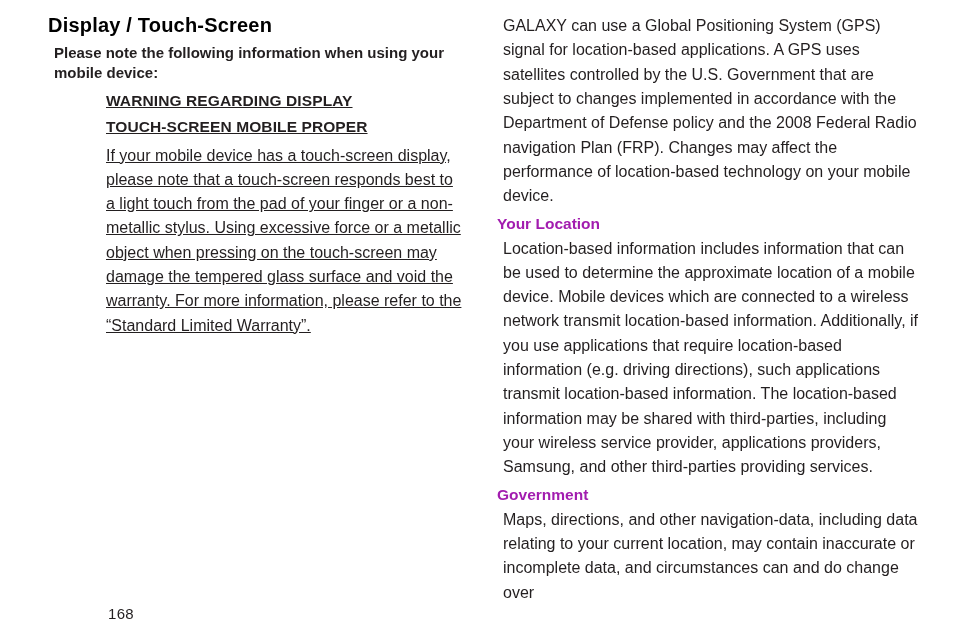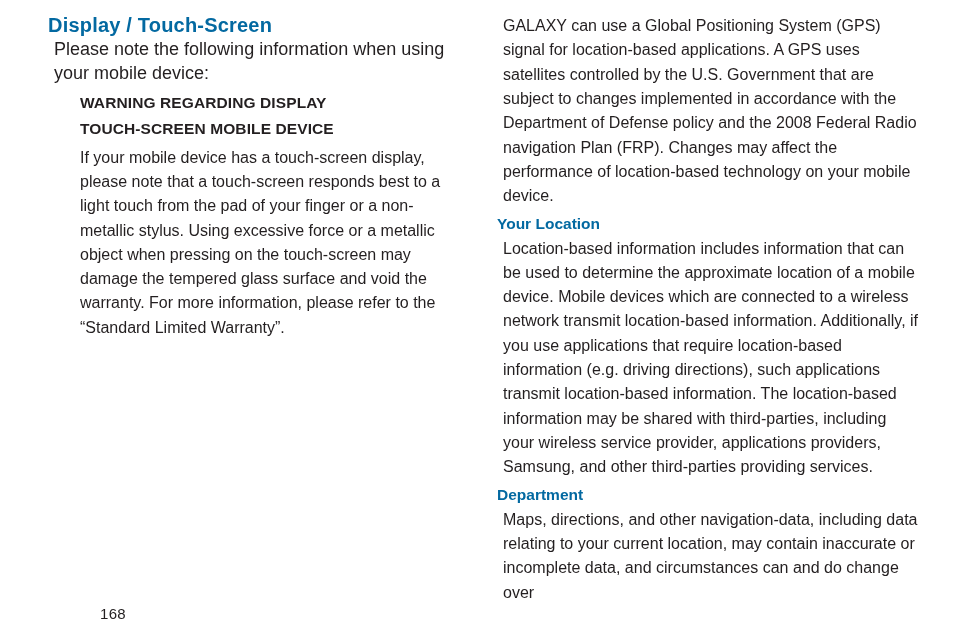--- a/index.html
+++ b/index.html
@@ -6,82 +6,84 @@
   html, body { width: 954px; height: 636px; background: #fff; }
   body {
     font-family: "Helvetica Neue", Helvetica, Arial, sans-serif;
     font-stretch: condensed;
     color: #231f20;
     position: relative;
   }
   .page { display: flex; padding: 14px 36px 0 48px; gap: 28px; }
   .col { flex: 1 1 50%; }
   .h1 {
-    color: #0369a1;
+    color: #000000;
     font-weight: 800;
     font-size: 20px;
     letter-spacing: 0.2px;
+    margin-bottom: 6px;
   }
   .intro {
-    font-size: 18px;
+    font-size: 15px;
     line-height: 1.35;
     margin: 0 0 8px 6px;
+    font-weight: bold;
   }
   .sub-bold {
     font-weight: 800;
     font-size: 15.5px;
     letter-spacing: 0.1px;
     margin: 6px 0 8px 0;
   }
   .para {
     font-size: 16px;
     line-height: 1.52;
     margin-bottom: 14px;
   }
-  .indent { margin-left: 32px; padding-right: 4px; }
+  .indent { margin-left: 58px; padding-right: 4px; text-decoration: underline; }
   .right-para { margin-left: 6px; padding-right: 0; }
   .h2 {
-    color: #0369a1;
+    color: #a21caf;
     font-weight: 800;
     font-size: 15.5px;
     margin: 6px 0 4px 0;
   }
   .pagenum {
     position: absolute;
     bottom: 14px;
-    left: 100px;
+    left: 108px;
     font-size: 15px;
     font-weight: 400;
     letter-spacing: 0.3px;
   }
 </style>
 </head>
 <body>
 
 <div class="page">
 
   <div class="col">
     <div class="h1">Display / Touch-Screen</div>
     <div class="intro">Please note the following information when using your mobile device:</div>
 
     <div class="indent">
       <div class="sub-bold">WARNING REGARDING DISPLAY</div>
     </div>
 
     <div class="indent">
-      <div class="sub-bold">TOUCH-SCREEN MOBILE DEVICE</div>
+      <div class="sub-bold">TOUCH-SCREEN MOBILE PROPER</div>
       <div class="para">If your mobile device has a touch-screen display, please note that a touch-screen responds best to a light touch from the pad of your finger or a non-metallic stylus. Using excessive force or a metallic object when pressing on the touch-screen may damage the tempered glass surface and void the warranty. For more information, please refer to the “Standard Limited Warranty”.</div>
     </div>
   </div>
 
   <div class="col">
     <div class="para right-para" style="margin-bottom:6px">GALAXY can use a Global Positioning System (GPS) signal for location-based applications. A GPS uses satellites controlled by the U.S. Government that are subject to changes implemented in accordance with the Department of Defense policy and the 2008 Federal Radio navigation Plan (FRP). Changes may affect the performance of location-based technology on your mobile device.</div>
 
     <div class="h2">Your Location</div>
     <div class="para right-para" style="margin-bottom:6px">Location-based information includes information that can be used to determine the approximate location of a mobile device. Mobile devices which are connected to a wireless network transmit location-based information. Additionally, if you use applications that require location-based information (e.g. driving directions), such applications transmit location-based information. The location-based information may be shared with third-parties, including your wireless service provider, applications providers, Samsung, and other third-parties providing services.</div>
 
-    <div class="h2">Department</div>
+    <div class="h2">Government</div>
     <div class="para right-para" style="margin-bottom:0">Maps, directions, and other navigation-data, including data relating to your current location, may contain inaccurate or incomplete data, and circumstances can and do change over</div>
   </div>
 
 </div>
 
 <div class="pagenum">168</div>
 
 </body></html>

